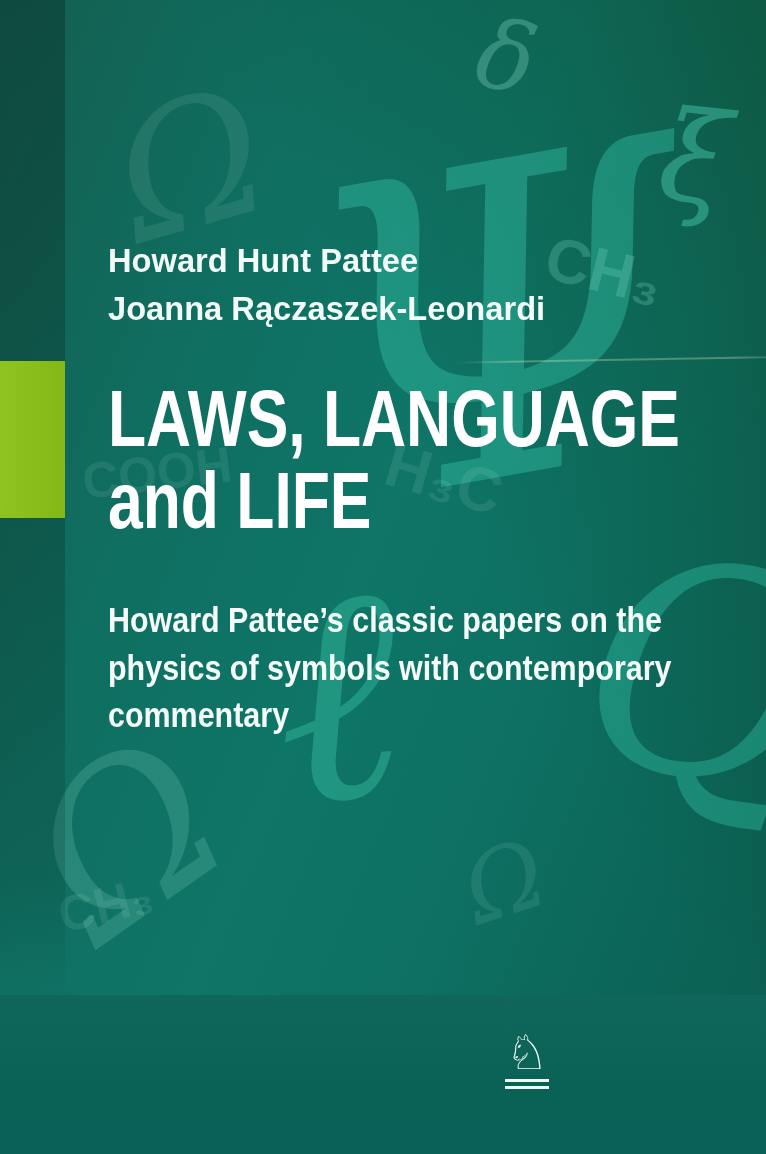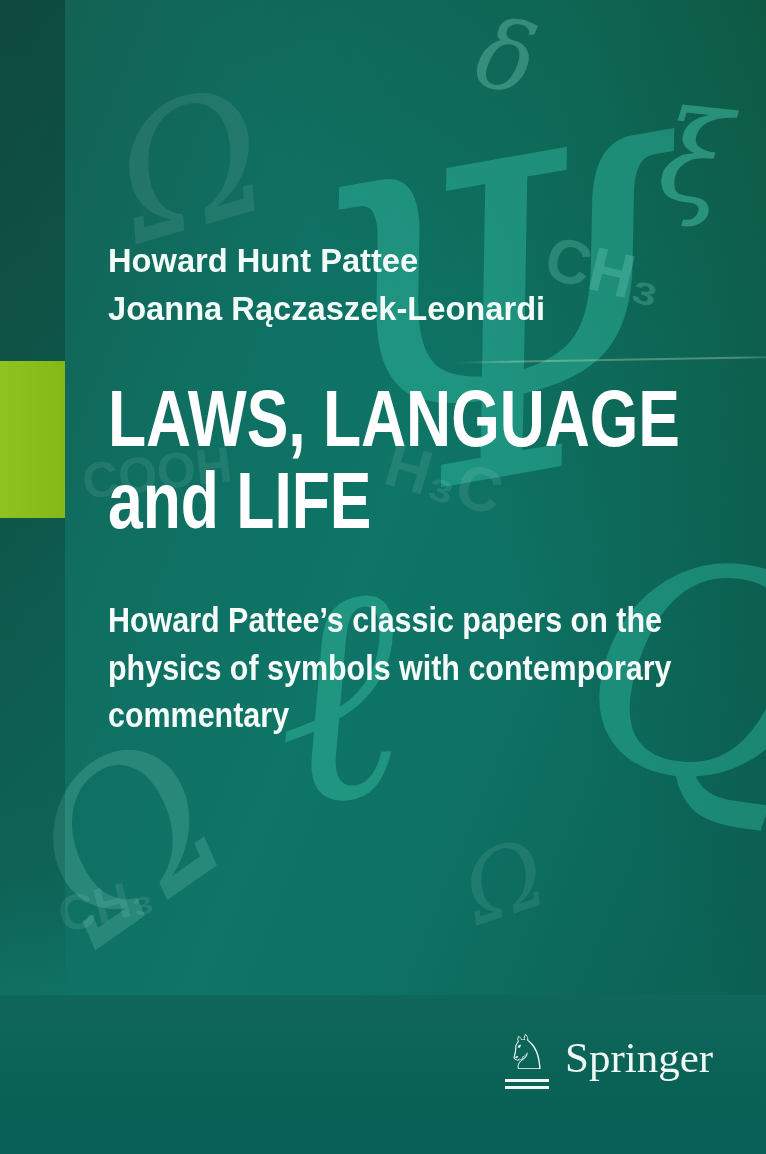--- a/index.html
+++ b/index.html
@@ -138,16 +138,15 @@
     <div>physics of symbols with contemporary</div>
     <div>commentary</div>
   </div>
 
   <div class="publisher">
     <div class="horse-box">
       <span class="horse-glyph">♘</span>
       <div class="horse-underline"></div>
       <div class="horse-underline second"></div>
     </div>
-    <div class="publisher-name">Springer</div>
   </div>
 
 </div>
 
 </body></html>

